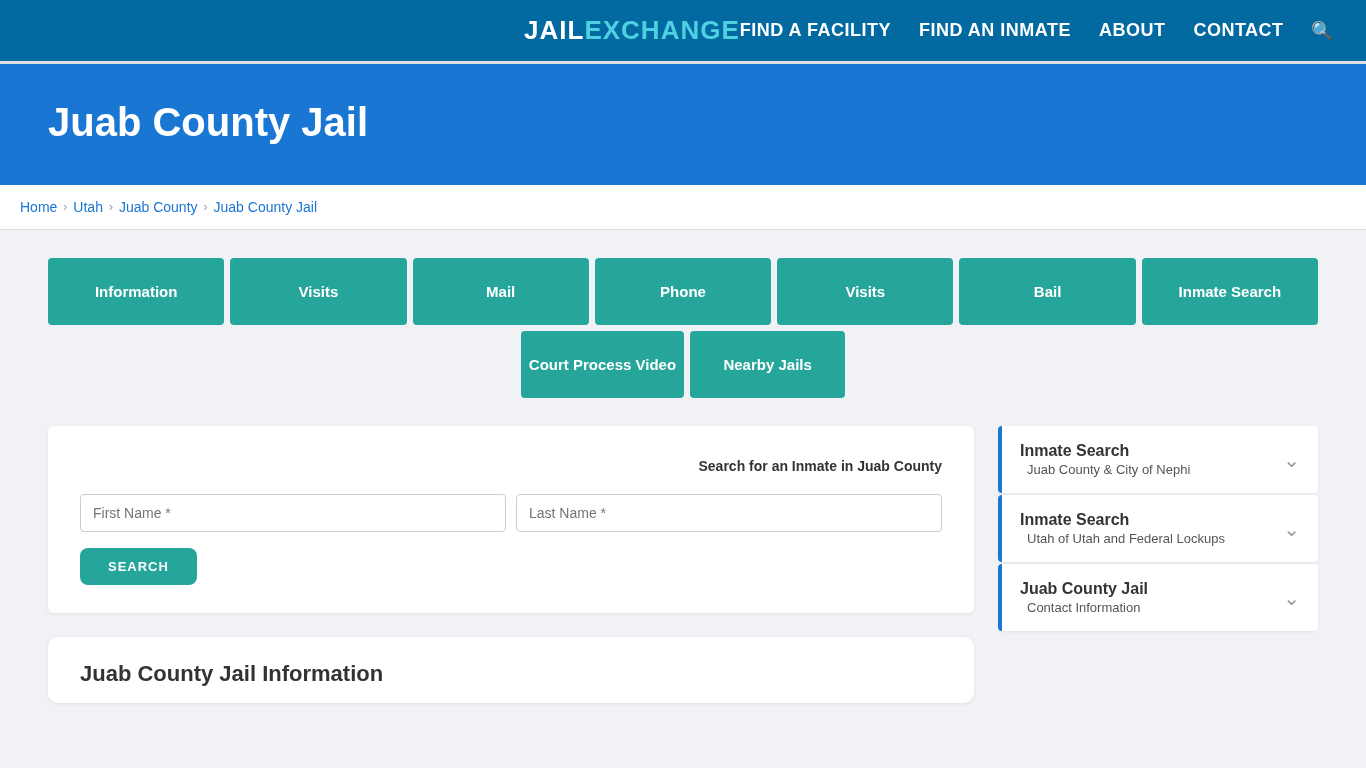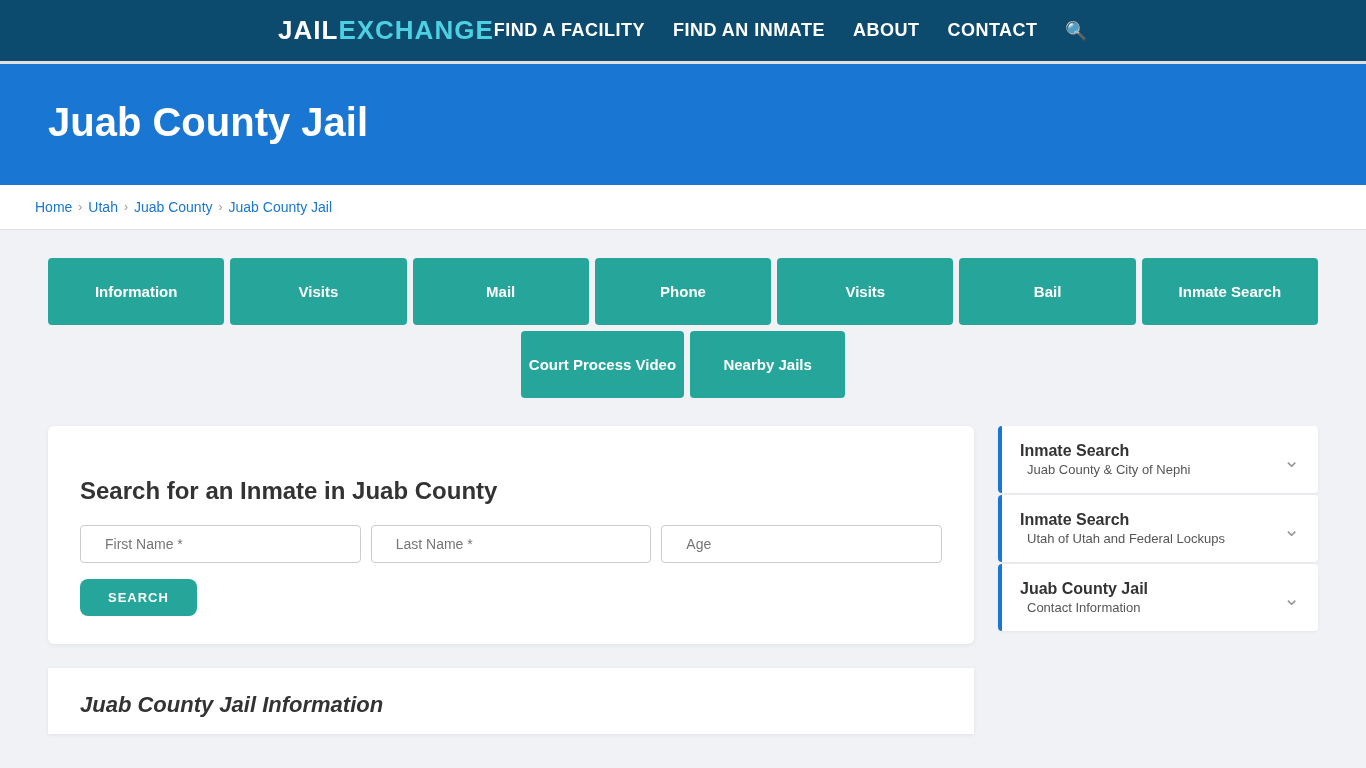--- a/index.html
+++ b/index.html
@@ -1,23 +1,23 @@
 <!DOCTYPE html>
 <html><head>
   <meta charset="utf-8">
   <style>
     * { box-sizing: border-box; margin: 0; padding: 0; }
     body { font-family: Arial, sans-serif; background: #f0f2f5; color: #333; }
 
     
     .navbar {
-      background: #0c4a6e;
-      display: flex;
-      align-items: center;
-      justify-content: center;
+      background: #0369a1;
+      display: flex;
+      align-items: center;
+      justify-content: flex-end;
       padding: 0 32px;
       height: 64px;
       border-bottom: 3px solid #e0e0e0;
     }
     .navbar-logo {
       display: flex;
       align-items: center;
       font-size: 26px;
       font-weight: 900;
       color: #fff;
@@ -50,21 +50,21 @@
     }
     .hero h1 {
       color: #fff;
       font-size: 40px;
       font-weight: 800;
     }
 
     
     .breadcrumb {
       background: #fff;
-      padding: 14px 35px;
+      padding: 14px 20px;
       display: flex;
       align-items: center;
       gap: 6px;
       font-size: 14px;
       border-bottom: 1px solid #e0e0e0;
     }
     .breadcrumb a {
       color: #1976d2;
       text-decoration: none;
     }
@@ -120,59 +120,57 @@
 
     
     .search-box {
       background: #fff;
       border-radius: 6px;
       padding: 32px 32px 28px;
       flex: 1;
       box-shadow: 0 1px 4px rgba(0,0,0,0.07);
     }
     .search-box h2 {
-      text-align: left;
-      font-size: 24px;
+      text-align: right;
+      font-size: 14px;
       font-weight: 700;
       margin-bottom: 20px;
-      margin-top: 19px;
     }
     .search-fields {
       display: flex;
       gap: 10px;
       margin-bottom: 16px;
     }
     .search-fields input, .search-fields select {
       flex: 1;
-      padding: 10px 24px;
+      padding: 10px 12px;
       border: 1px solid #ccc;
       border-radius: 4px;
       font-size: 14px;
       color: #555;
     }
     .search-btn {
       background: #26a69a;
       color: #fff;
       border: none;
       border-radius: 8px;
       padding: 11px 28px;
       font-size: 13px;
       font-weight: 700;
       letter-spacing: 1px;
       cursor: pointer;
     }
 
     
     .section-title {
       background: #fff;
-      border-radius: 0;
+      border-radius: 10px;
       padding: 24px 32px 16px;
       margin-top: 12px;
       box-shadow: 0 1px 4px rgba(0,0,0,0.07);
-      font-style: italic;
     }
     .section-title h3 {
       font-size: 22px;
       font-weight: 800;
     }
 
     
     .sidebar {
       width: 320px;
       flex-shrink: 0;
@@ -263,21 +261,20 @@
 
   <div class="content-row">
 
     <div style="flex:1; display:flex; flex-direction:column; gap:12px;">
 
       <div class="search-box">
         <h2>Search for an Inmate in Juab County</h2>
         <div class="search-fields">
           <input type="text" placeholder="First Name *" style="">
           <input type="text" placeholder="Last Name *" style="">
-          <input type="text" placeholder="Age" style="">
         </div>
         <button class="search-btn">SEARCH</button>
       </div>
 
       <div class="section-title">
         <h3>Juab County Jail Information</h3>
       </div>
     </div>
 
     <div class="sidebar">

